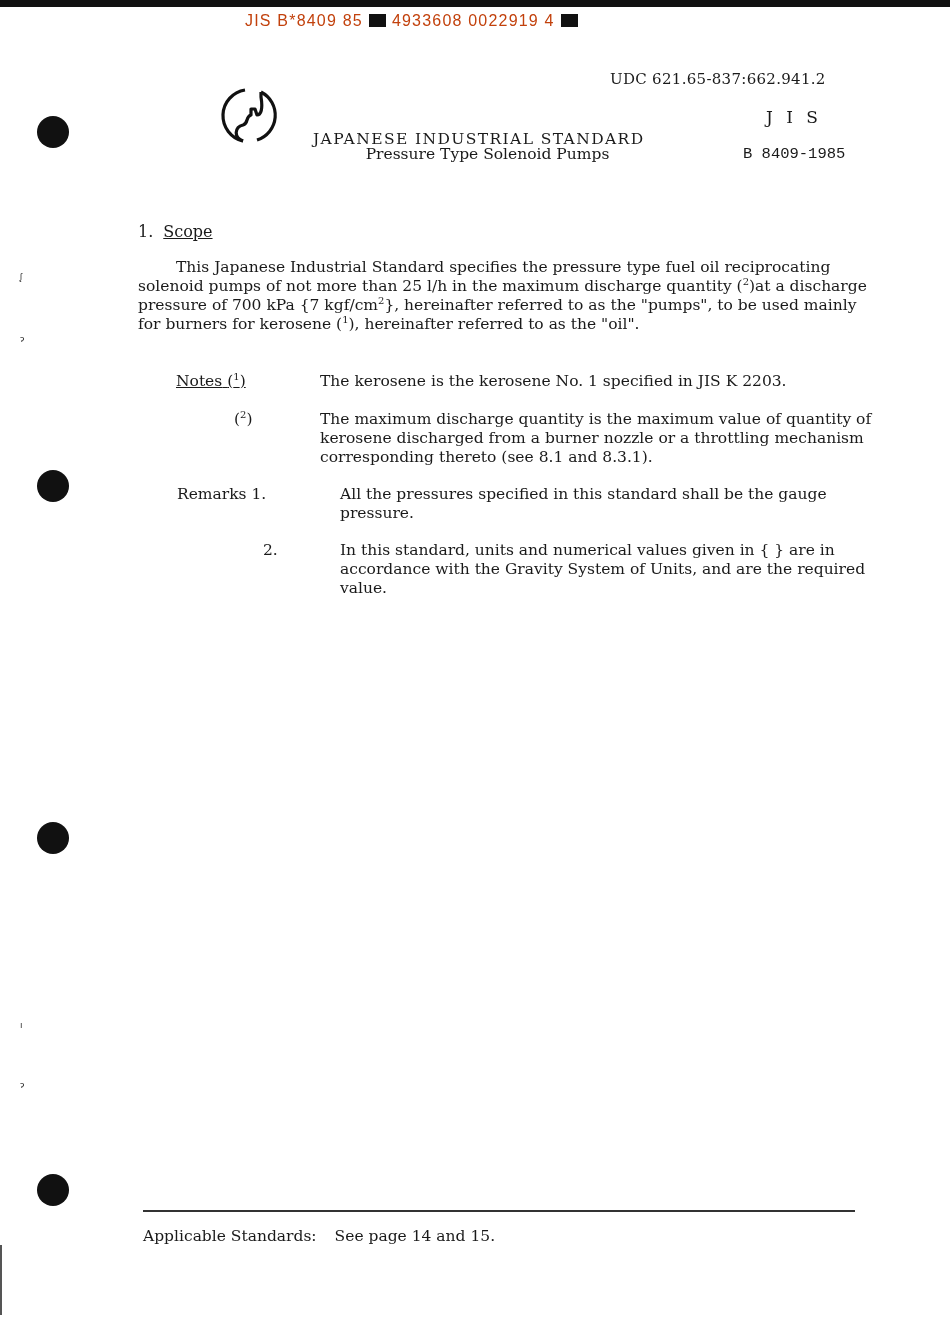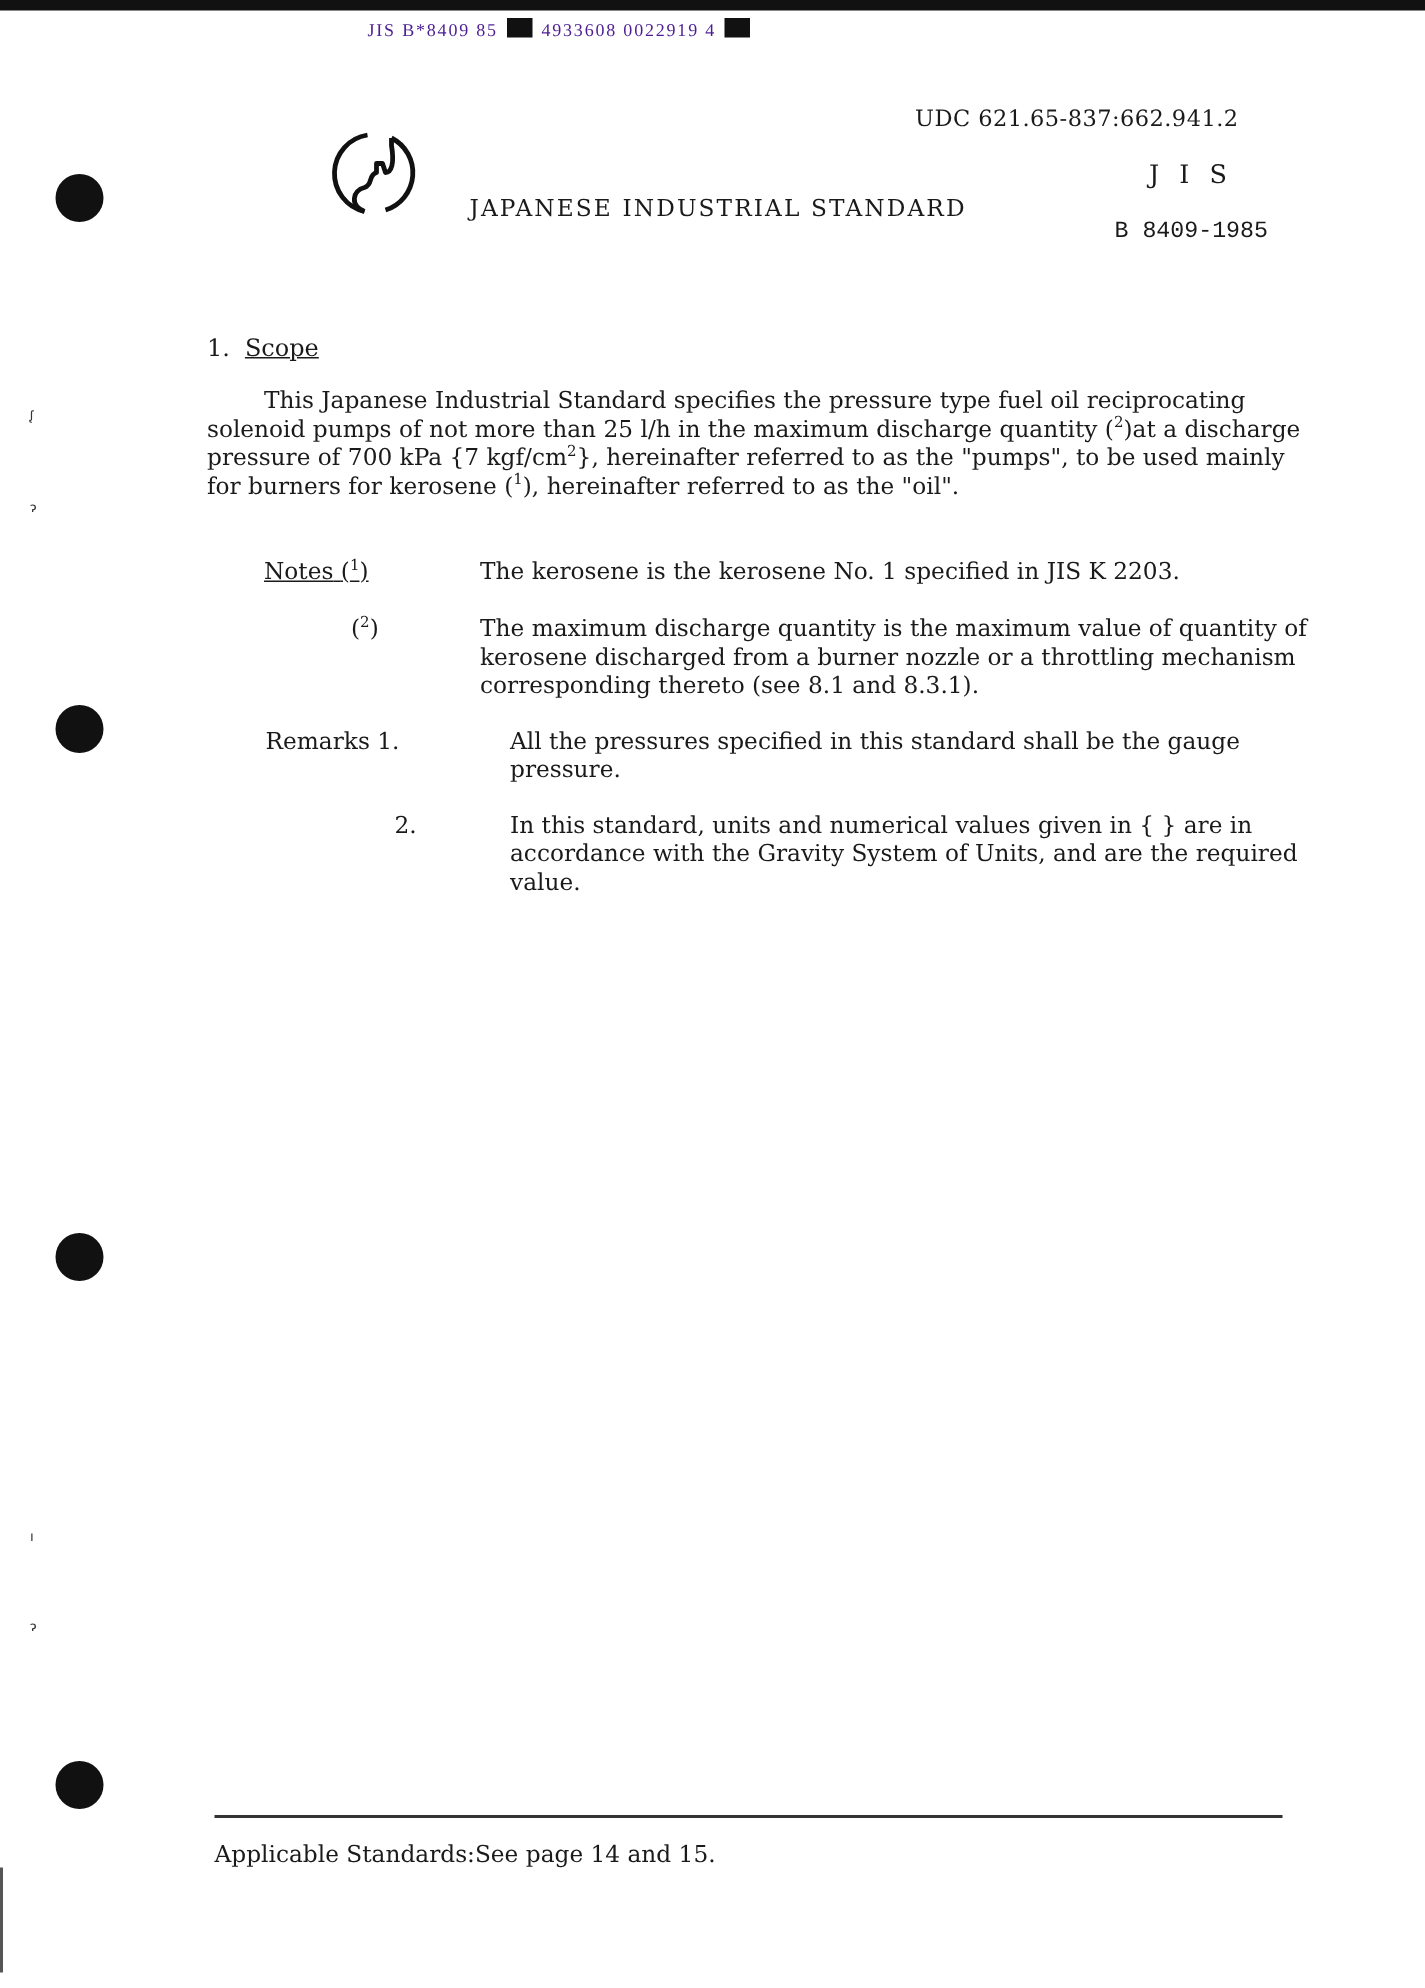--- a/index.html
+++ b/index.html
@@ -4,22 +4,22 @@
   <style>
     html, body { margin: 0; padding: 0; }
     body {
       width: 950px; height: 1325px; position: relative; overflow: hidden;
       background: #ffffff; color: #1a1a1a;
       font-family: "DejaVu Serif", "Liberation Serif", serif;
     }
     .topbar { position: absolute; left: 0; top: 0; width: 950px; height: 7px; background: #111; }
     .scan-code {
       position: absolute; left: 245px; top: 12px;
-      font-family: Liberation Serif, serif;
-      font-size: 12px; letter-spacing: 1.2px; color: #4c1d95; white-space: pre;
+      font-family: Liberation Sans, sans-serif;
+      font-size: 16px; letter-spacing: 1.2px; color: #c2410c; white-space: pre;
     }
     .scan-code .blk { display: inline-block; width: 17px; height: 13px; background: #111; vertical-align: -1px; margin: 0 6px; }
     .hole { position: absolute; width: 32px; height: 32px; border-radius: 50%; background: #111; left: 37px; }
     .speck { position: absolute; font-size: 9px; color: #333; left: 20px; font-family: "DejaVu Sans", sans-serif; }
     .logo { position: absolute; left: 221px; top: 85px; width: 60px; height: 60px; }
     .udc { position: absolute; left: 610px; top: 70px; font-size: 15px; letter-spacing: 0.3px; }
     .jis-title { position: absolute; left: 313px; top: 107px; font-size: 15.5px; letter-spacing: 1.4px; margin-top: 23px; }
     .jis-mark { position: absolute; left: 766px; top: 107px; font-size: 17px; letter-spacing: 4px; }
     .doc-title { position: absolute; left: 330px; top: 145px; width: 315px; text-align: center; font-size: 15.5px; line-height: 19px; }
     .doc-number { position: absolute; left: 743px; top: 145px; font-size: 15.5px; font-family: Liberation Mono, monospace; }
@@ -28,21 +28,21 @@
     .para {
       position: absolute; left: 138px; top: 258px; width: 745px;
       font-size: 15.5px; line-height: 19px; text-indent: 38px;
     }
     .block { position: absolute; font-size: 15.5px; line-height: 19px; }
     .lbl { position: absolute; white-space: nowrap; }
     .txt { position: absolute; margin-left: 40px; }
     sup { font-size: 10px; line-height: 0; }
     .rule { position: absolute; left: 143px; top: 1210px; width: 712px; height: 2px; background: #333; }
     .footer { position: absolute; left: 143px; top: 1227px; font-size: 15.5px; }
-    .footer .val { }
+    .footer .val { margin-left: 18px; }
     .left-edge { position: absolute; left: 0; top: 1245px; width: 2px; height: 70px; background: #555; }
   </style>
 </head>
 <body>
 
 <div class="topbar"></div>
 
 <div class="scan-code"><span>JIS B*8409 85</span><span class="blk"></span><span>4933608 0022919 4</span><span class="blk"></span></div>
 
 <div class="hole" style="top:116px;"></div>
@@ -58,20 +58,21 @@
 <svg class="logo" viewBox="0 0 60 60">
   <path d="M24 5 A26 26 0 0 0 22 56" fill="none" stroke="#111" stroke-width="3.2"></path>
   <path d="M36 55 A26 26 0 0 0 40 7" fill="none" stroke="#111" stroke-width="3.2"></path>
   <path d="M22 56 C12 52 14 42 22 40 C28 38 24 32 30 30 L30 24 L34 24 L36 30 C40 30 42 24 40 12 L40 7" fill="none" stroke="#111" stroke-width="3.2" stroke-linejoin="round"></path>
 </svg>
 
 <div class="udc">UDC 621.65-837:662.941.2</div>
 <div class="jis-title">JAPANESE INDUSTRIAL STANDARD</div>
 <div class="jis-mark">J I S</div>
 <div class="doc-title">
+  <div>Pressure Type Solenoid Pumps</div>
 </div>
 <div class="doc-number">B 8409-1985</div>
 
 <div class="section-head">
   <span>1.</span><span class="title">Scope</span>
 </div>
 
 <div class="para"><span>This Japanese Industrial Standard specifies the pressure type fuel oil reciprocating solenoid pumps of not more than 25 l/h in the maximum discharge quantity (</span><sup>2</sup><span>)at a discharge pressure of 700 kPa {7 kgf/cm</span><sup>2</sup><span>}, hereinafter referred to as the "pumps", to be used mainly for burners for kerosene (</span><sup>1</sup><span>), hereinafter referred to as the "oil".</span></div>
 
 <div class="block" style="left:176px; top:372px; width:720px;">

